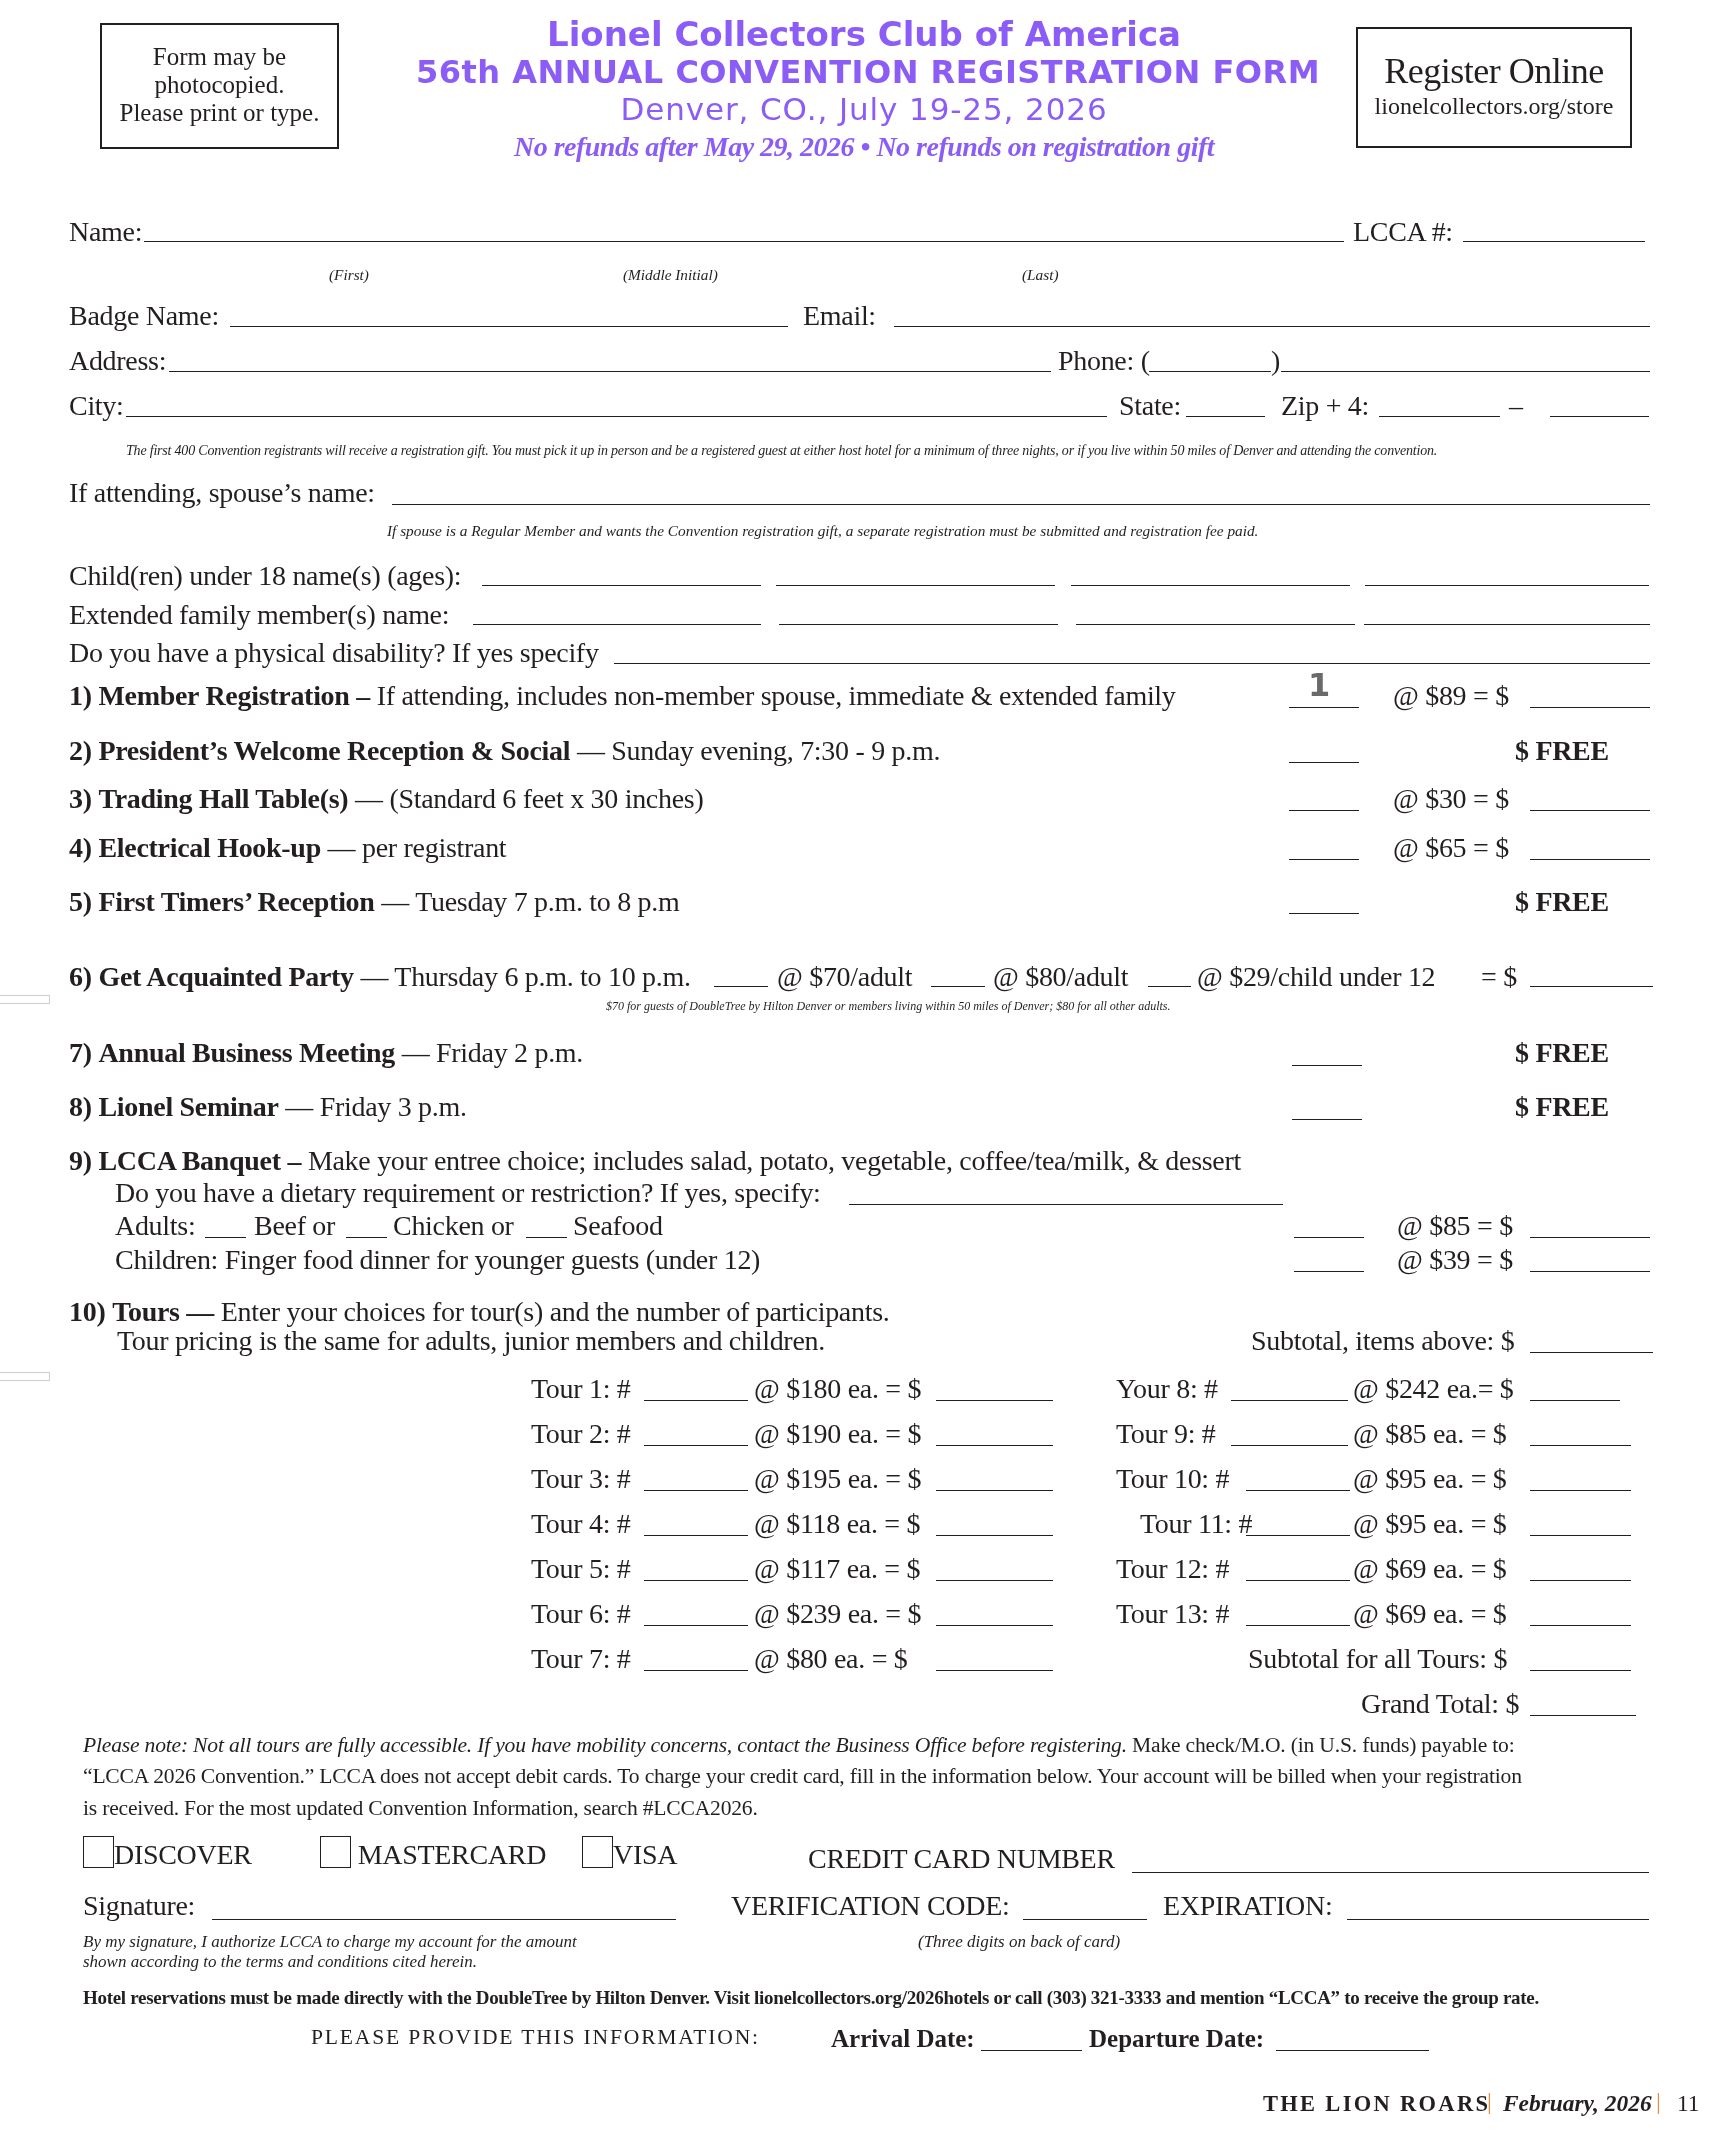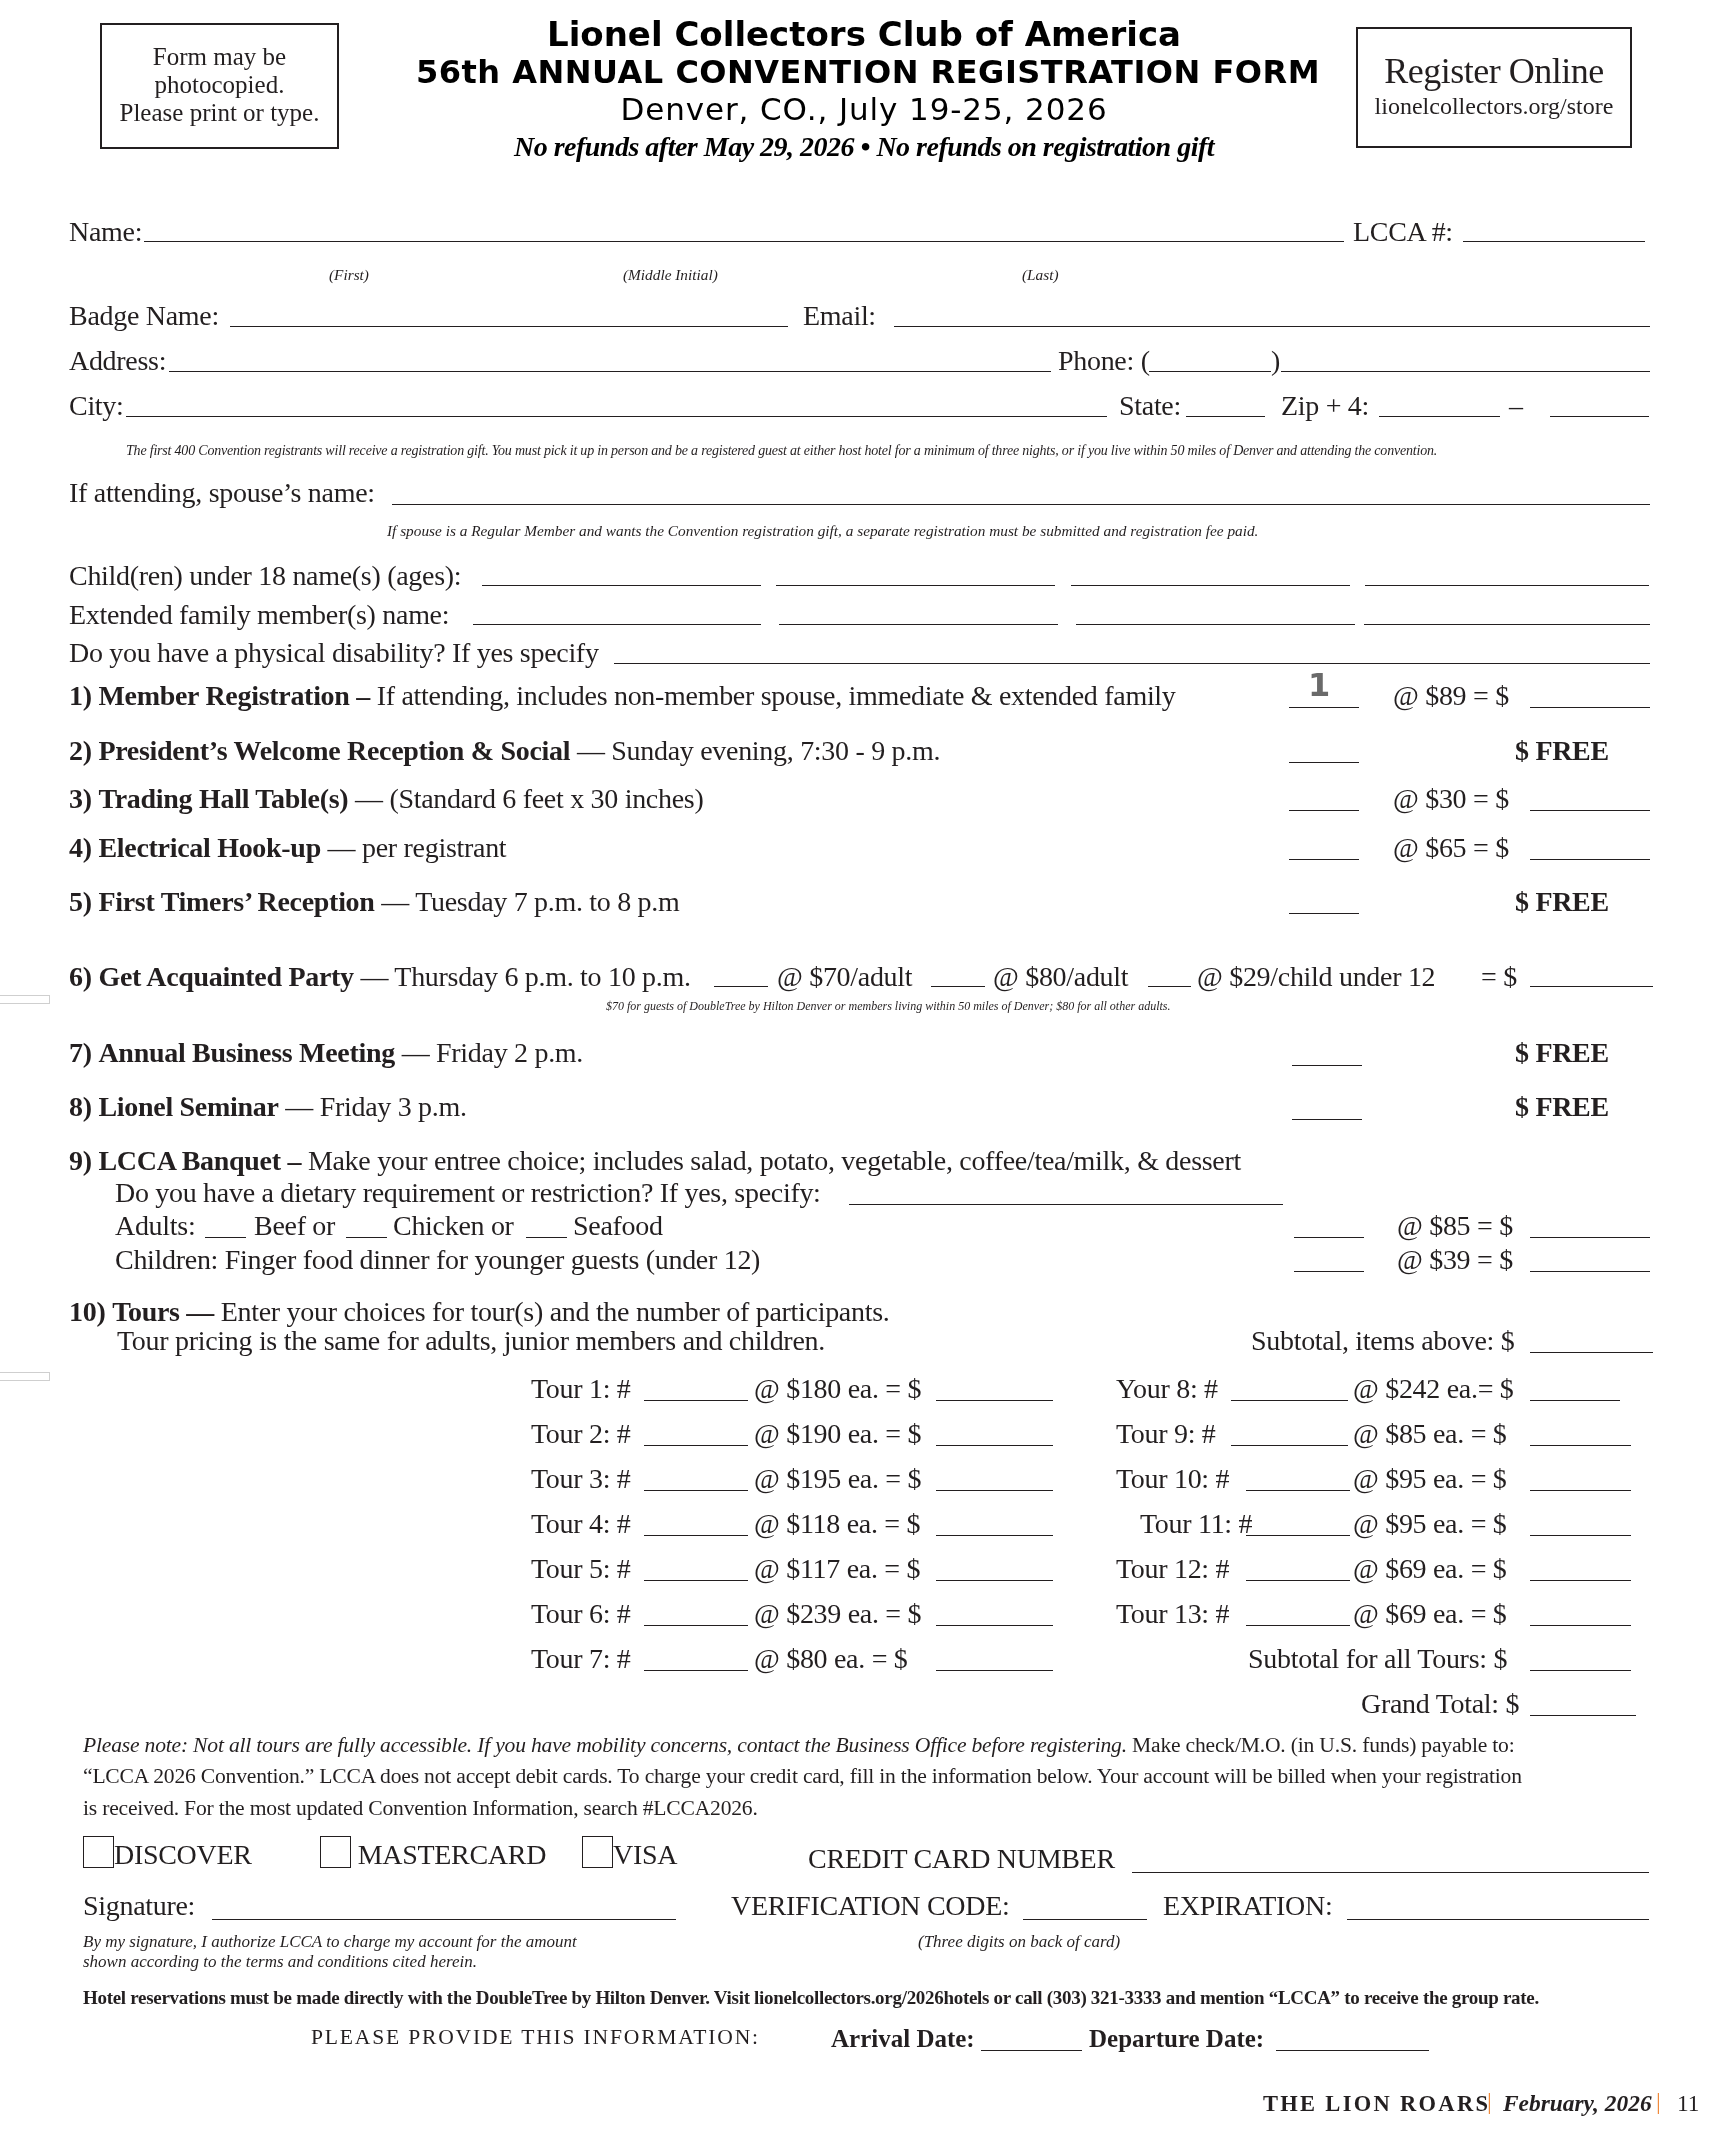--- a/index.html
+++ b/index.html
@@ -1,21 +1,21 @@
 <!DOCTYPE html>
 <html style="font-size:14.4px"><head>
 <meta charset="utf-8">
 <style>
   html, body { margin: 0; padding: 0; background: #ffffff; }
   body { width: 1728px; height: 2133px; position: relative; overflow: hidden;
          font-family: "Liberation Serif", "DejaVu Serif", serif; color: #231f20; }
   .abs { position: absolute; white-space: nowrap; }
   .serif { font-family: "Liberation Serif", serif; }
   .sans { font-family: "DejaVu Sans", "Liberation Sans", sans-serif; }
-  .gold { color: #000000; }
+  .gold { color: #8b5cf6; }
   .box { position: absolute; border: 2.7px solid #231f20; box-sizing: border-box; text-align: center; }
   .t30 { font-size: 28px; letter-spacing: -0.3px; }
   .small-it { font-style: italic; font-size: 15.3px; }
   .note-it { font-style: italic; font-size: 14px; }
   b, .b { font-weight: bold; }
   .fill { position: absolute; height: 0; border-bottom: 1.8px solid #231f20; }
   .cb { display: inline-block; width: 31px; height: 32px; border: 1.8px solid #231f20; vertical-align: -3.6px; box-sizing: border-box; }
   .edge-mark { position: absolute; left: 0; width: 49px; height: 7.2px; border: 0.9px solid #cfcfcf; border-left: none; }
   .handwritten { font-family: "DejaVu Sans", sans-serif; font-weight: bold; color: #6a6a6a; font-size: 32px; }
   .orange-bar { color: #f08a3c; }

